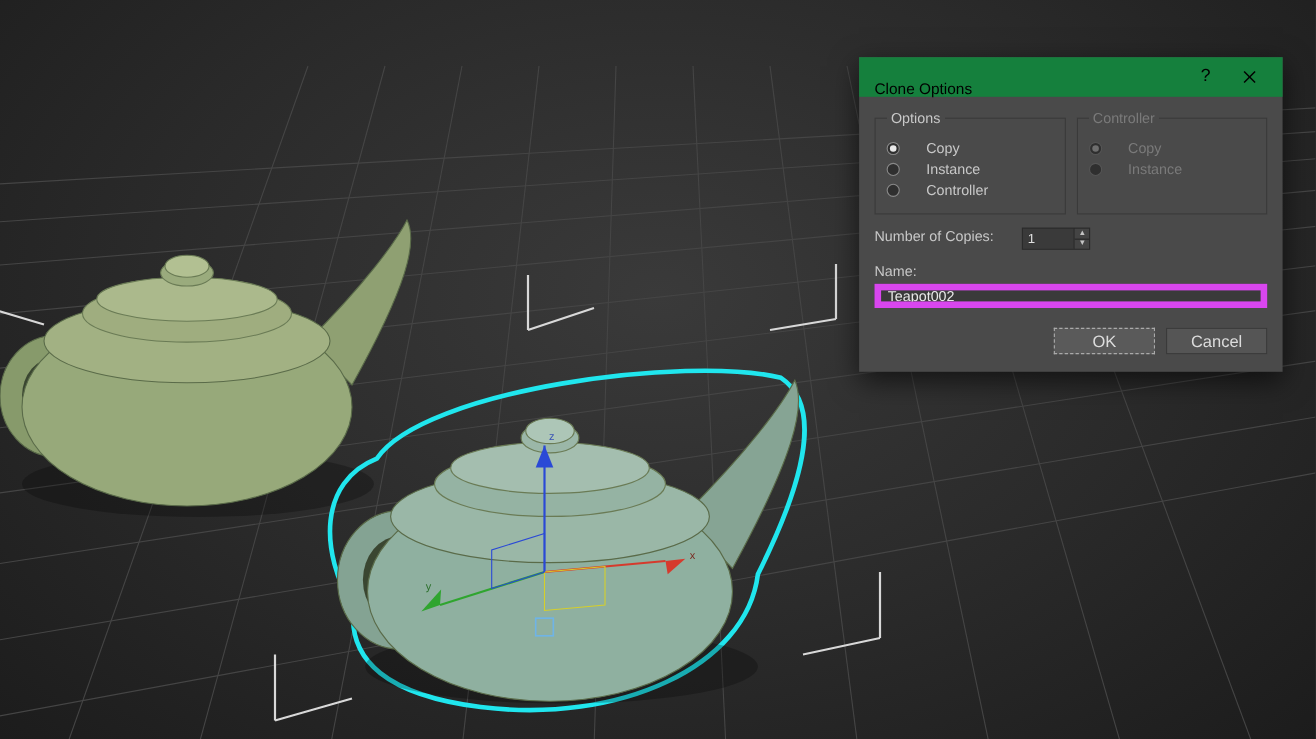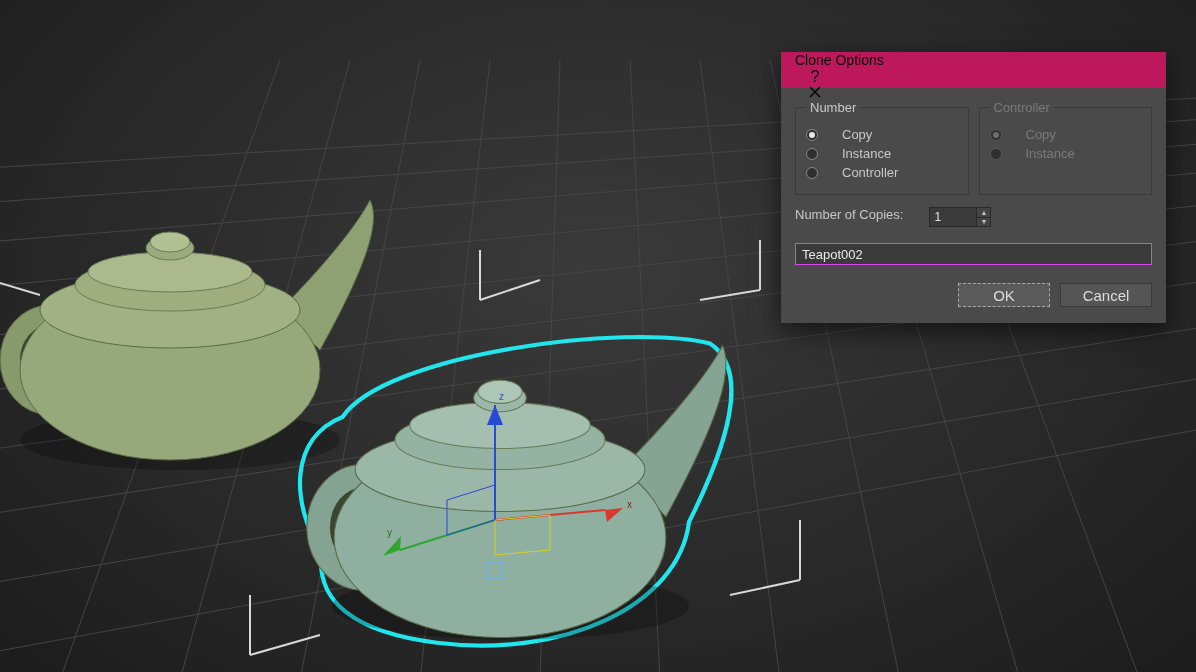--- a/index.html
+++ b/index.html
@@ -31,27 +31,26 @@
   .dialog {
     position: absolute;
     left: 781px; top: 52px;
     width: 385px;
     background: #4a4a4a;
     box-shadow: 0 8px 24px rgba(0,0,0,0.6);
     font-size: 13px;
     color: #c8c8c8;
   }
   .titlebar {
-    background: #be185d;
+    background: #15803d;
     height: 36px;
-    display: flex; align-items: flex-start;
+    display: flex; align-items: flex-end;
     padding: 0 10px 0 14px;
     color: #000;
     font-size: 14px;
-    flex-direction: column;
   }
   .titlebar .title { flex: 1; }
   .titlebar .tb-btn {
     width: 40px; height: 36px;
     display: flex; align-items: center; justify-content: center;
     font-size: 16px; color: #000;
   }
   .titlebar .tb-btn svg { width: 12px; height: 12px; }
   .dialog-body { padding: 12px 14px 16px 14px; }
 
@@ -119,21 +118,21 @@
     background: #444;
   }
   .spinner .sp + .sp { border-top: 1px solid #2a2a2a; }
 
   .name-block { margin-top: 12px; }
   .name-input {
     margin-top: 4px;
     width: 100%;
     height: 22px;
     background: #3a3a3a;
-    border: 1px solid #d946ef;
+    border: 6px solid #d946ef;
     color: #e8e8e8;
     font-size: 13px;
     padding: 0 6px;
     outline: none;
   }
 
   .buttons {
     display: flex; justify-content: flex-end; gap: 10px;
     margin-top: 18px;
   }
@@ -264,21 +263,21 @@
         <line x1="1" y1="1" x2="11" y2="11" stroke="#000" stroke-width="1.4"></line>
         <line x1="11" y1="1" x2="1" y2="11" stroke="#000" stroke-width="1.4"></line>
       </svg>
     </div>
   </div>
 
   <div class="dialog-body">
     <div class="groups">
 
       <fieldset class="group">
-        <legend>Number</legend>
+        <legend>Options</legend>
         <div class="radio-row">
           <span class="radio checked"></span>
           <span>Copy</span>
         </div>
         <div class="radio-row">
           <span class="radio"></span>
           <span>Instance</span>
         </div>
         <div class="radio-row">
           <span class="radio"></span>
@@ -304,20 +303,21 @@
       <div class="spinner">
         <input type="text" value="1" style="">
         <div class="spins">
           <div class="sp">▲</div>
           <div class="sp">▼</div>
         </div>
       </div>
     </div>
 
     <div class="name-block">
+      <div class="lbl">Name:</div>
       <input class="name-input" type="text" value="Teapot002" style="">
     </div>
 
     <div class="buttons">
       <div class="btn default">
         <span>OK</span>
       </div>
       <div class="btn">
         <span>Cancel</span>
       </div>

